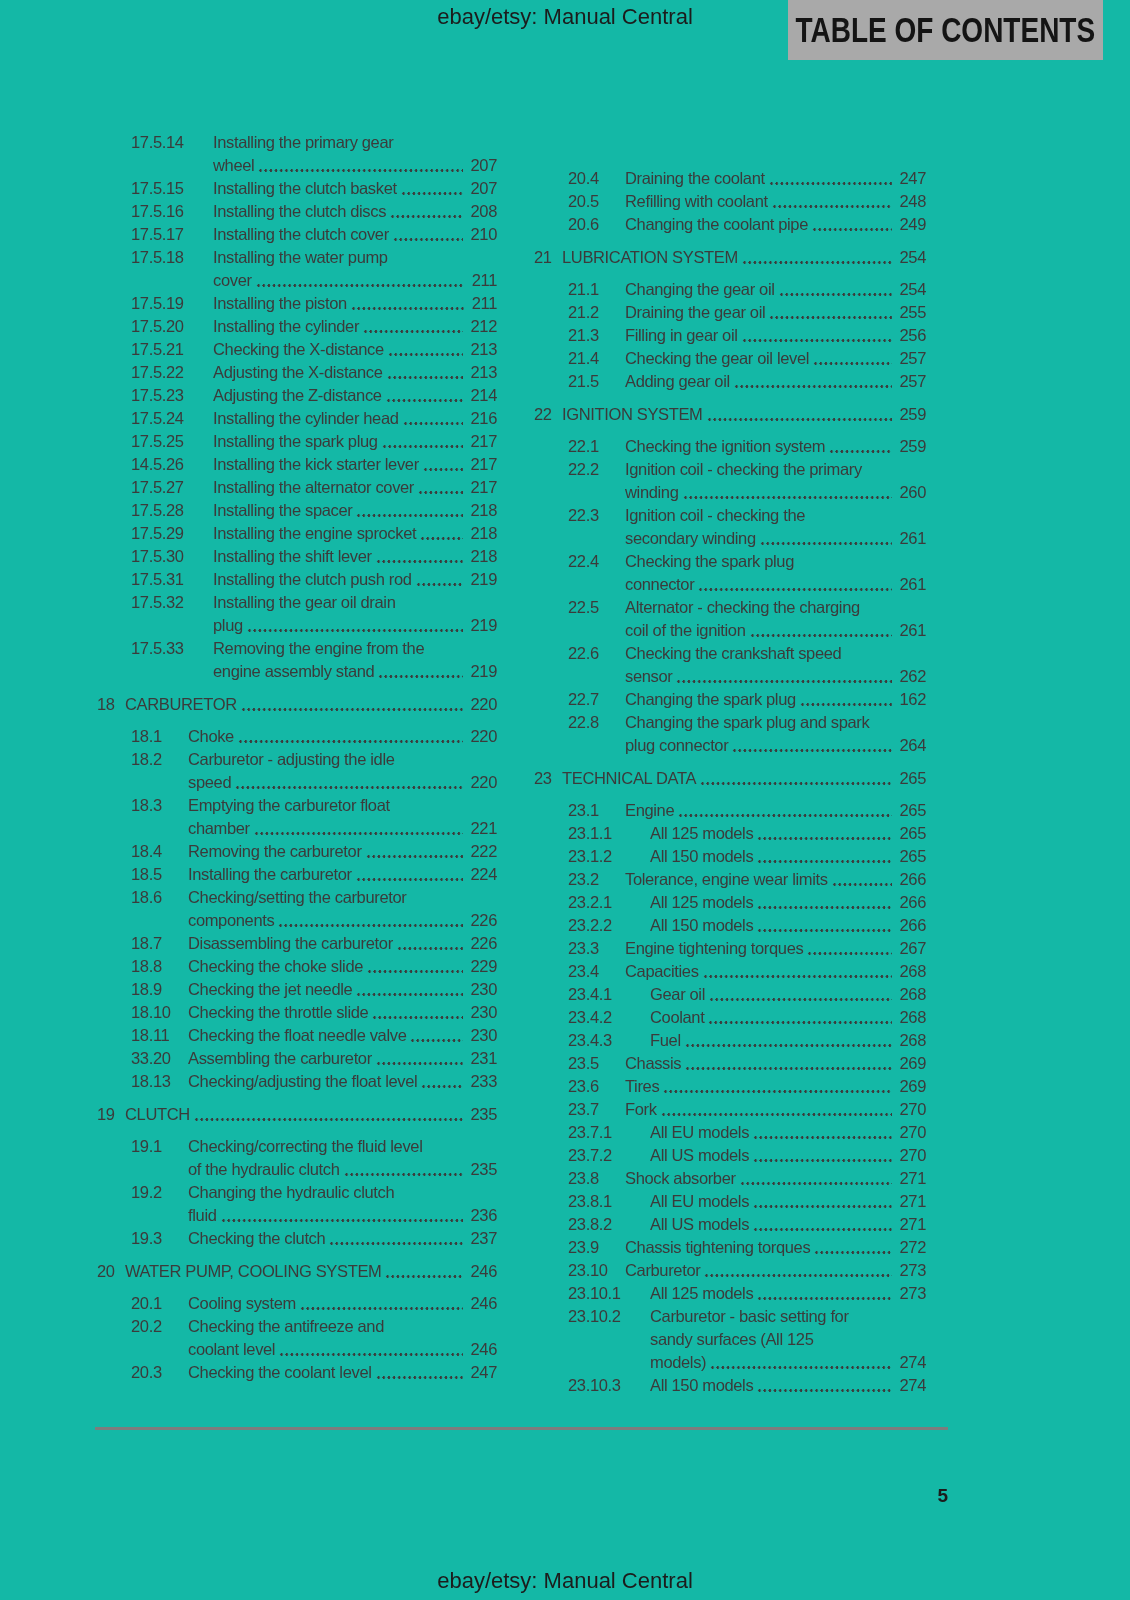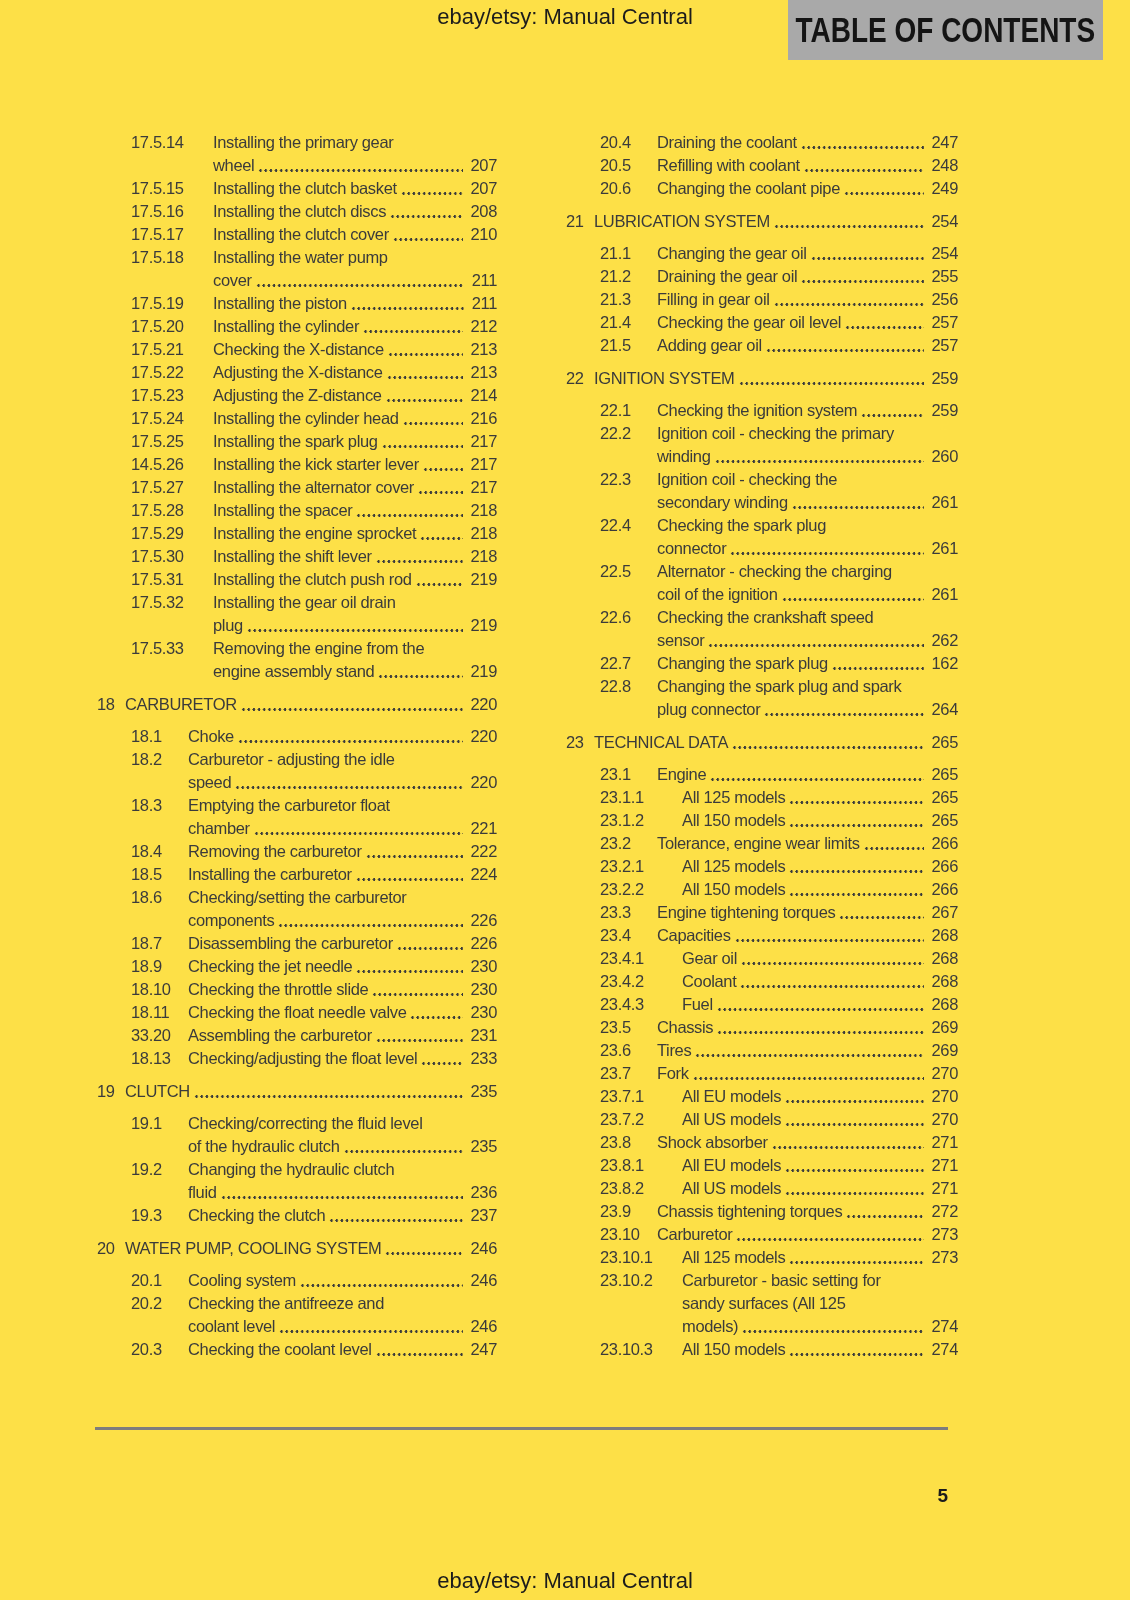--- a/index.html
+++ b/index.html
@@ -1,20 +1,20 @@
 <!DOCTYPE html>
 <html><head>
 <meta charset="utf-8">
 <style>
   html, body { margin: 0; padding: 0; background: #ffffff; }
   .page {
     position: relative;
     width: 1130px;
     height: 1600px;
-    background: #fde047;
+    background: #14b8a6;
     font-family: "Liberation Sans", sans-serif;
     color: #3b3b3b;
     overflow: hidden;
   }
   .header-title {
     position: absolute;
     top: 4px; left: 0; right: 0;
     text-align: center;
     font-size: 22px;
     color: #1c1c1c;
@@ -31,24 +31,24 @@
     font-weight: 700;
     color: #141414;
     white-space: nowrap;
     transform: scaleX(0.8);
     letter-spacing: 0px;
   }
   .columns {
     position: absolute;
     left: 95px; top: 131px;
     display: flex;
-    gap: 67px;
+    gap: 35px;
   }
   .col { width: 402px; }
-  .col.right { width: 394px; }
+  .col.right { width: 394px; margin-top: 36px; }
 
   .entry {
     display: flex;
     font-size: 16.5px;
     letter-spacing: -0.35px;
     line-height: 23px;
   }
   .entry .num { flex: none; }
   .entry.lvl1 { margin: 10px 0 9px 0; }
   .entry.lvl1 .num { margin-left: 2px; width: 28px; }
@@ -398,20 +398,30 @@
           <span class="num">18.7</span>
           <div class="twrap">
             <div class="tline">
               <span class="t">Disassembling the carburetor</span>
               <span class="dots"></span>
               <span class="pg">226</span>
             </div>
           </div>
         </div>
         <div class="entry lvl2">
+          <span class="num">18.8</span>
+          <div class="twrap">
+            <div class="tline">
+              <span class="t">Checking the choke slide</span>
+              <span class="dots"></span>
+              <span class="pg">229</span>
+            </div>
+          </div>
+        </div>
+        <div class="entry lvl2">
           <span class="num">18.9</span>
           <div class="twrap">
             <div class="tline">
               <span class="t">Checking the jet needle</span>
               <span class="dots"></span>
               <span class="pg">230</span>
             </div>
           </div>
         </div>
         <div class="entry lvl2">

